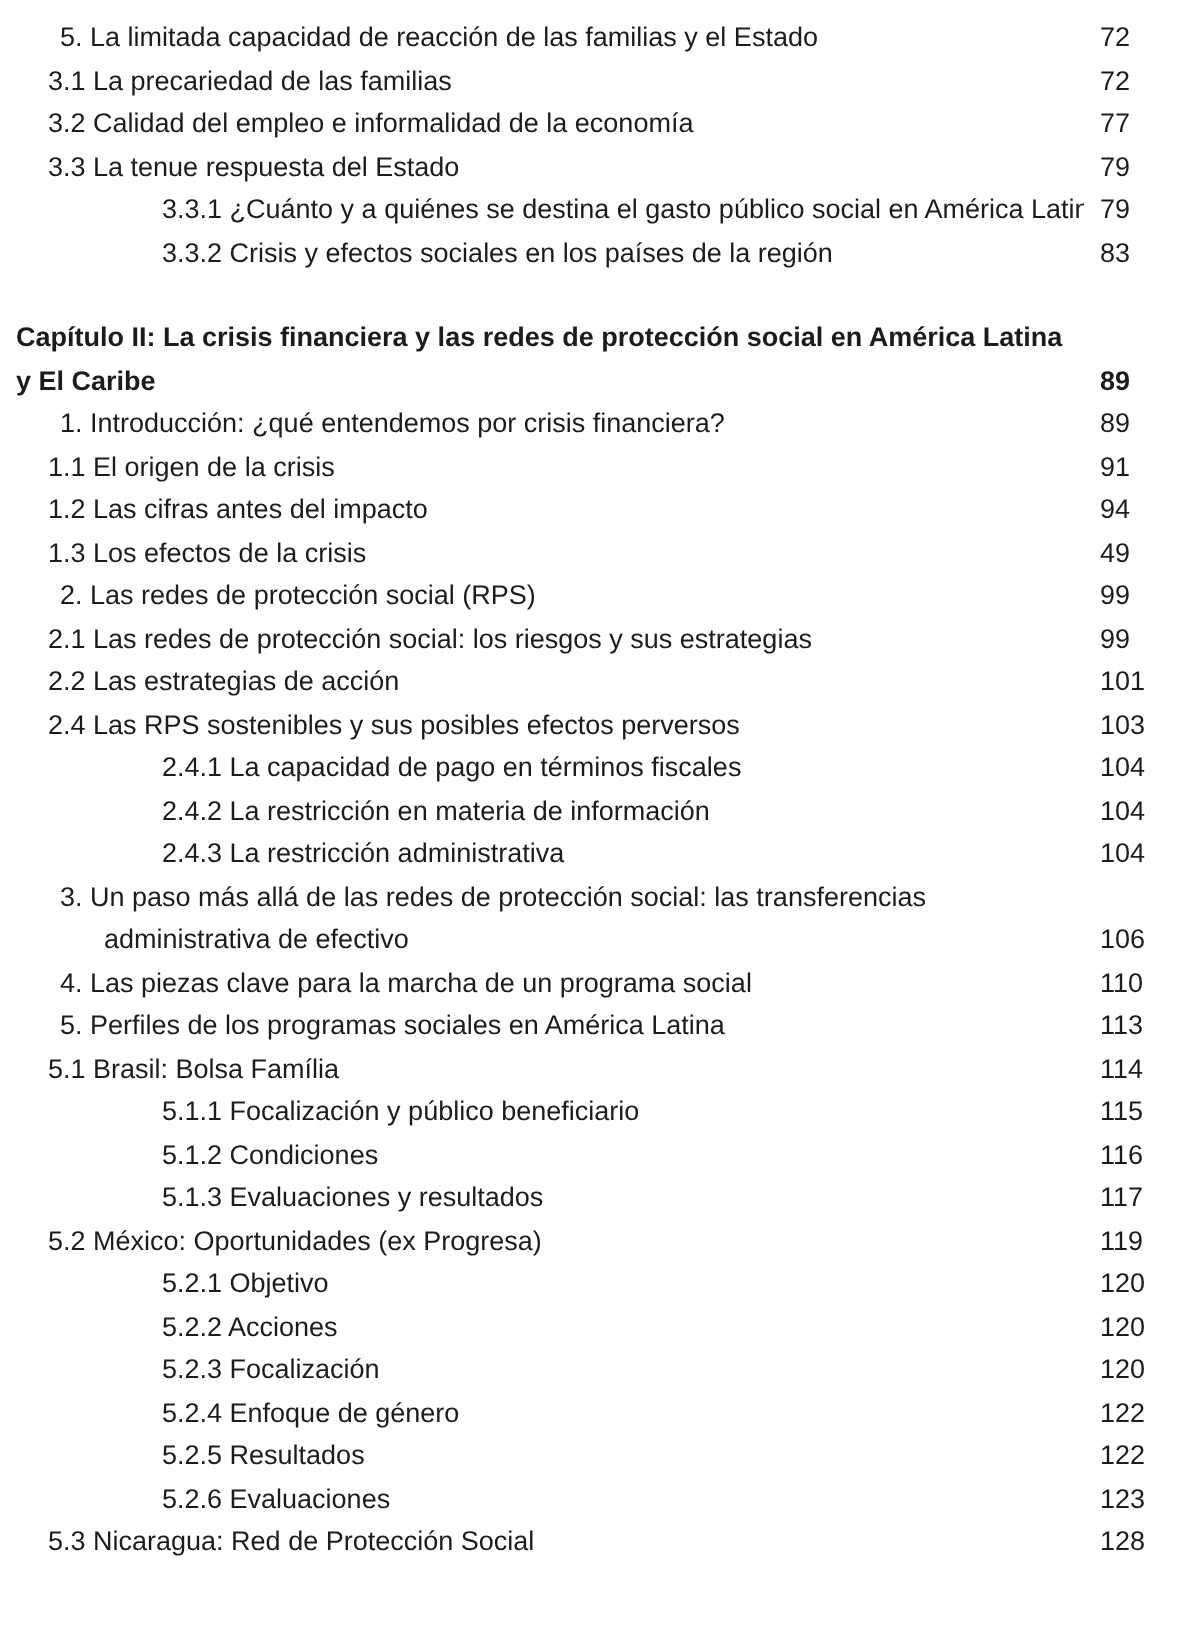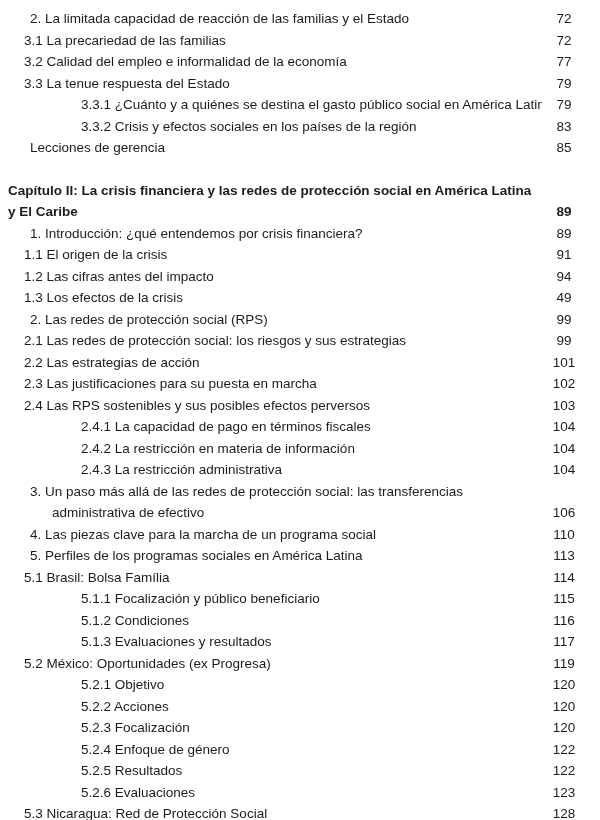--- a/index.html
+++ b/index.html
@@ -26,34 +26,34 @@
     justify-content: space-between;
     align-items: baseline;
     height: 21.5px;
     font-size: 13.5px;
     line-height: 21.5px;
     white-space: nowrap;
   }
   .row.gap { margin-top: 21px; justify-content: center; }
   .row.bold { font-weight: bold; }
   .label { flex: 1 1 auto; overflow: hidden; }
-  .page  { flex: 0 0 auto; padding-left: 8px; text-align: center; min-width: 28px; }
+  .page  { flex: 0 0 auto; padding-left: 8px; text-align: left; min-width: 28px; }
   .indent-0  .label { padding-left: 8px;  }
   .indent-1  .label { padding-left: 30px; }
   .indent-1c .label { padding-left: 52px; }
   .indent-2  .label { padding-left: 24px; }
   .indent-3  .label { padding-left: 81px; }
 </style>
 </head>
 <body>
 
 <div class="toc-page">
   <div>
       <div class="row indent-1">
-        <span class="label">2. La limitada capacidad de reacción de las familias y el Estado</span>
+        <span class="label">5. La limitada capacidad de reacción de las familias y el Estado</span>
         <span class="page">72</span>
       </div>
       <div class="row indent-2">
         <span class="label">3.1 La precariedad de las familias</span>
         <span class="page">72</span>
       </div>
       <div class="row indent-2">
         <span class="label">3.2 Calidad del empleo e informalidad de la economía</span>
         <span class="page">77</span>
       </div>
@@ -61,24 +61,20 @@
         <span class="label">3.3 La tenue respuesta del Estado</span>
         <span class="page">79</span>
       </div>
       <div class="row indent-3">
         <span class="label">3.3.1 ¿Cuánto y a quiénes se destina el gasto público social en América Latina?</span>
         <span class="page">79</span>
       </div>
       <div class="row indent-3">
         <span class="label">3.3.2 Crisis y efectos sociales en los países de la región</span>
         <span class="page">83</span>
-      </div>
-      <div class="row indent-1">
-        <span class="label">Lecciones de gerencia</span>
-        <span class="page">85</span>
       </div>
       <div class="row indent-0 bold gap">
         <span class="label">Capítulo II: La crisis financiera y las redes de protección social en América Latina</span>
         <span class="page"></span>
       </div>
       <div class="row indent-0 bold">
         <span class="label">y El Caribe</span>
         <span class="page">89</span>
       </div>
       <div class="row indent-1">
@@ -101,24 +97,20 @@
         <span class="label">2. Las redes de protección social (RPS)</span>
         <span class="page">99</span>
       </div>
       <div class="row indent-2">
         <span class="label">2.1 Las redes de protección social: los riesgos y sus estrategias</span>
         <span class="page">99</span>
       </div>
       <div class="row indent-2">
         <span class="label">2.2 Las estrategias de acción</span>
         <span class="page">101</span>
-      </div>
-      <div class="row indent-2">
-        <span class="label">2.3 Las justificaciones para su puesta en marcha</span>
-        <span class="page">102</span>
       </div>
       <div class="row indent-2">
         <span class="label">2.4 Las RPS sostenibles y sus posibles efectos perversos</span>
         <span class="page">103</span>
       </div>
       <div class="row indent-3">
         <span class="label">2.4.1 La capacidad de pago en términos fiscales</span>
         <span class="page">104</span>
       </div>
       <div class="row indent-3">

